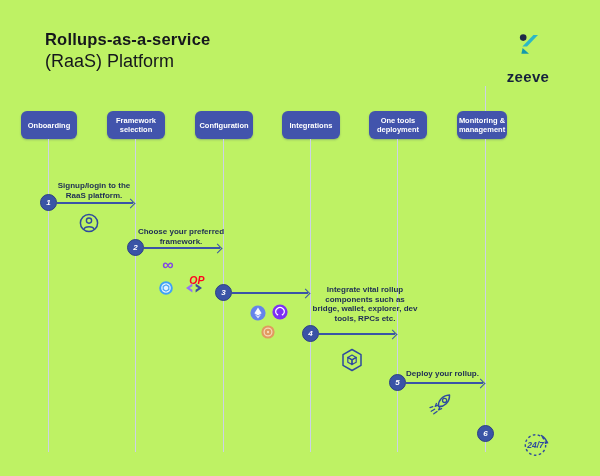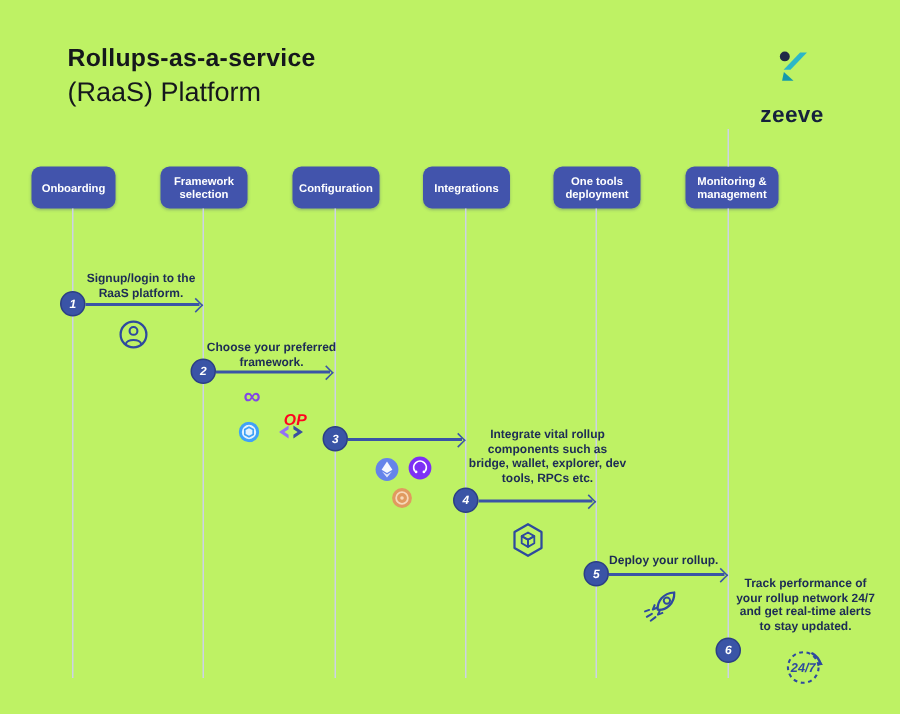--- a/index.html
+++ b/index.html
@@ -17,21 +17,21 @@
   
   .col-box{position:absolute;top:111px;height:28px;background:#4254ac;border-radius:6px;
            color:#fff;font-size:7.5px;font-weight:600;display:flex;align-items:center;
            justify-content:center;text-align:center;line-height:1.2;padding:0 2px;
            box-shadow:0 1px 2px rgba(40,53,120,.3);box-sizing:border-box;}
   #box-0{left:21px;width:56px;}
   #box-1{left:107px;width:58px;}
   #box-2{left:195px;width:58px;}
   #box-3{left:282px;width:58px;}
   #box-4{left:369px;width:58px;}
-  #box-5{left:457px;width:62px;}
+  #box-5{left:457px;width:50px;}
 
   
   .vline{position:absolute;top:139px;height:313px;width:1.2px;background:#ccd2e6;}
   #line-0{left:48px;} #line-1{left:135px;} #line-2{left:223px;}
   #line-3{left:310px;} #line-4{left:397px;} #line-5{left:485px;}
   .vline-top{position:absolute;top:86px;height:25px;width:1.2px;left:485px;background:#ccd2e6;}
 
   
   .step-circle{position:absolute;width:15px;height:15px;border-radius:50%;background:#3a54a6;
                border:1px solid #2b3f85;color:#fff;font-size:8px;font-weight:700;font-style:italic;
@@ -109,21 +109,20 @@
   <div class="arrow" id="arr-0"></div>
   <div class="arrow" id="arr-1"></div>
   <div class="arrow" id="arr-2"></div>
   <div class="arrow" id="arr-3"></div>
   <div class="arrow" id="arr-4"></div>
 
   <div class="step-text" id="txt-1">Choose your preferred framework.</div>
   <div class="step-text" id="txt-0">Signup/login to the RaaS platform.</div>
   <div class="step-text" id="txt-3">Integrate vital rollup components such as bridge, wallet, explorer, dev tools, RPCs etc.</div>
   <div class="step-text" id="txt-4">Deploy your rollup.</div>
-  <div class="step-text" id="txt-5">Track performance of your rollup network 24/7 and get real-time alerts to stay updated.</div>
 
   <svg class="abs" style="left:79px;top:213px;" width="20" height="20" viewBox="0 0 20 20">
     <circle cx="10" cy="10" r="8.6" fill="none" stroke="#2e4a9e" stroke-width="1.5"></circle>
     <circle cx="10" cy="7.6" r="2.6" fill="none" stroke="#2e4a9e" stroke-width="1.4"></circle>
     <path d="M4.8 16.4 C6 12.8 14 12.8 15.2 16.4" fill="none" stroke="#2e4a9e" stroke-width="1.4" stroke-linecap="round"></path>
   </svg>
 
   <div class="abs polygon-glyph">∞</div>
   <div class="abs op-glyph">OP</div>
   <svg class="abs" style="left:159px;top:281px;" width="14" height="14" viewBox="0 0 14 14">

